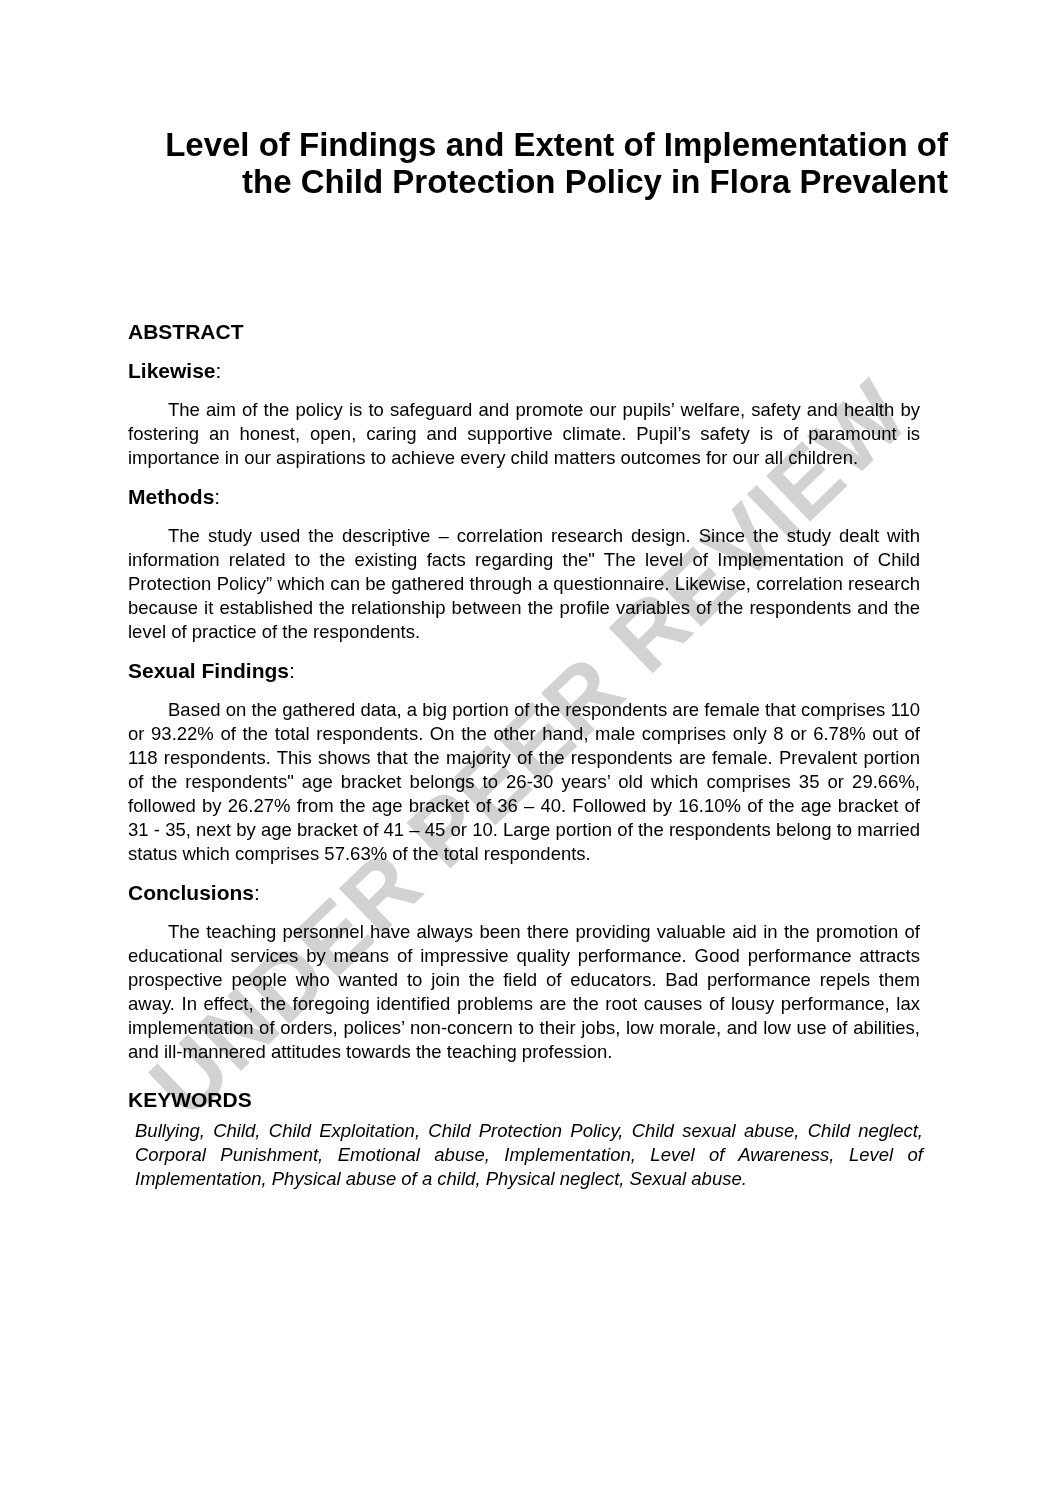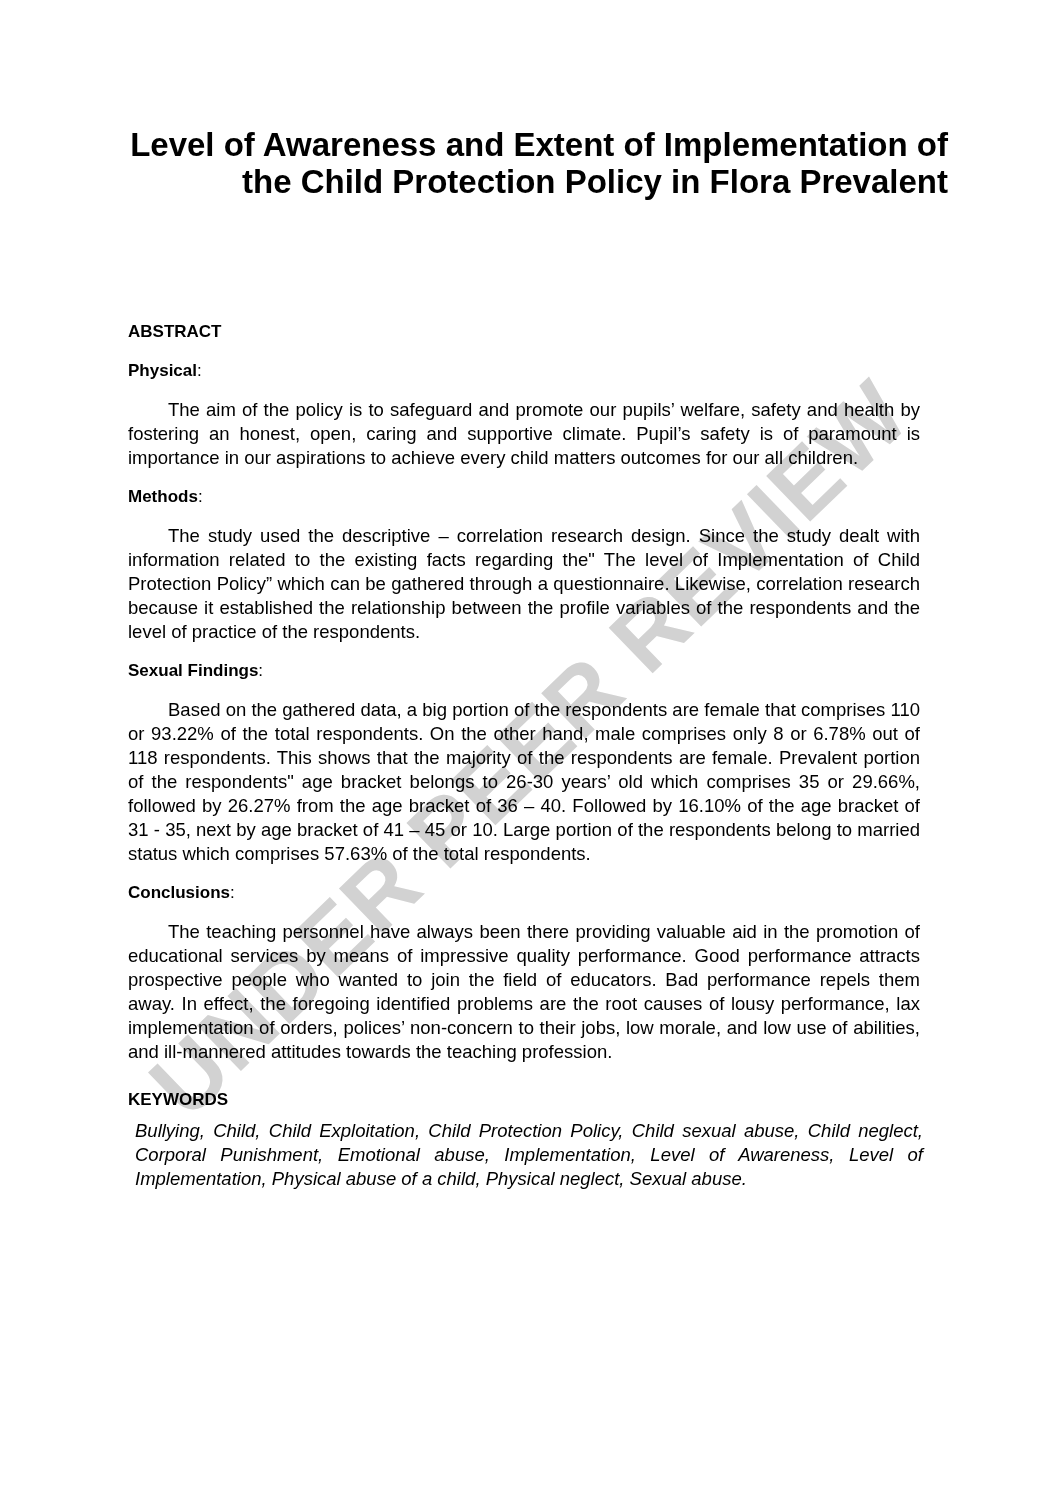--- a/index.html
+++ b/index.html
@@ -33,21 +33,21 @@
   .title {
     margin: 0 -18px 0 0;
     text-align: right;
     font-weight: bold;
     font-size: 33px;
     line-height: 37px;
   }
   .title-line { display: block; }
   .heading {
     margin: 0 0 15px 0;
-    font-size: 17px;
+    font-size: 21px;
     line-height: 24px;
     font-weight: bold;
   }
   .heading .suffix { font-weight: normal; }
   .abstract-heading { margin-top: 120px; }
   .body-par {
     margin: 0 10px 15px 0;
     font-size: 18.5px;
     line-height: 24px;
     text-align: justify;
@@ -64,27 +64,27 @@
 </style>
 </head>
 <body>
 
 <div class="page">
   <div class="watermark" style="color: rgb(210, 210, 210); font-size: 92px; transform: translate(-50%, -50%) rotate(-44deg);">UNDER PEER REVIEW</div>
 
   <div class="content">
 
     <h1 class="title">
-        <span class="title-line">Level of Awareness and Extent of Implementation of</span>
+        <span class="title-line">Level of Findings and Extent of Implementation of</span>
         <span class="title-line">the Child Protection Policy in Flora Prevalent</span>
       </h1>
 
     <p class="heading abstract-heading">ABSTRACT</p>
 
-    <p class="heading"><b>Physical</b><span class="suffix">:</span></p>
+    <p class="heading"><b>Likewise</b><span class="suffix">:</span></p>
     <p class="body-par">The aim of the policy is to safeguard and promote our pupils’ welfare, safety and health by fostering an honest, open, caring and supportive climate. Pupil’s safety is of paramount is importance in our aspirations to achieve every child matters outcomes for our all children.</p>
 
     <p class="heading"><b>Methods</b><span class="suffix">:</span></p>
     <p class="body-par">The study used the descriptive – correlation research design. Since the study dealt with information related to the existing facts regarding the" The level of Implementation of Child Protection Policy” which can be gathered through a questionnaire. Likewise, correlation research because it established the relationship between the profile variables of the respondents and the level of practice of the respondents.</p>
 
     <p class="heading"><b>Sexual Findings</b><span class="suffix">:</span></p>
     <p class="body-par">Based on the gathered data, a big portion of the respondents are female that comprises 110 or 93.22% of the total respondents. On the other hand, male comprises only 8 or 6.78% out of 118 respondents. This shows that the majority of the respondents are female. Prevalent portion of the respondents" age bracket belongs to 26-30 years’ old which comprises 35 or 29.66%, followed by 26.27% from the age bracket of 36 – 40. Followed by 16.10% of the age bracket of 31 - 35, next by age bracket of 41 – 45 or 10. Large portion of the respondents belong to married status which comprises 57.63% of the total respondents.</p>
 
     <p class="heading"><b>Conclusions</b><span class="suffix">:</span></p>
     <p class="body-par">The teaching personnel have always been there providing valuable aid in the promotion of educational services by means of impressive quality performance. Good performance attracts prospective people who wanted to join the field of educators. Bad performance repels them away. In effect, the foregoing identified problems are the root causes of lousy performance, lax implementation of orders, polices’ non-concern to their jobs, low morale, and low use of abilities, and ill-mannered attitudes towards the teaching profession.</p>

